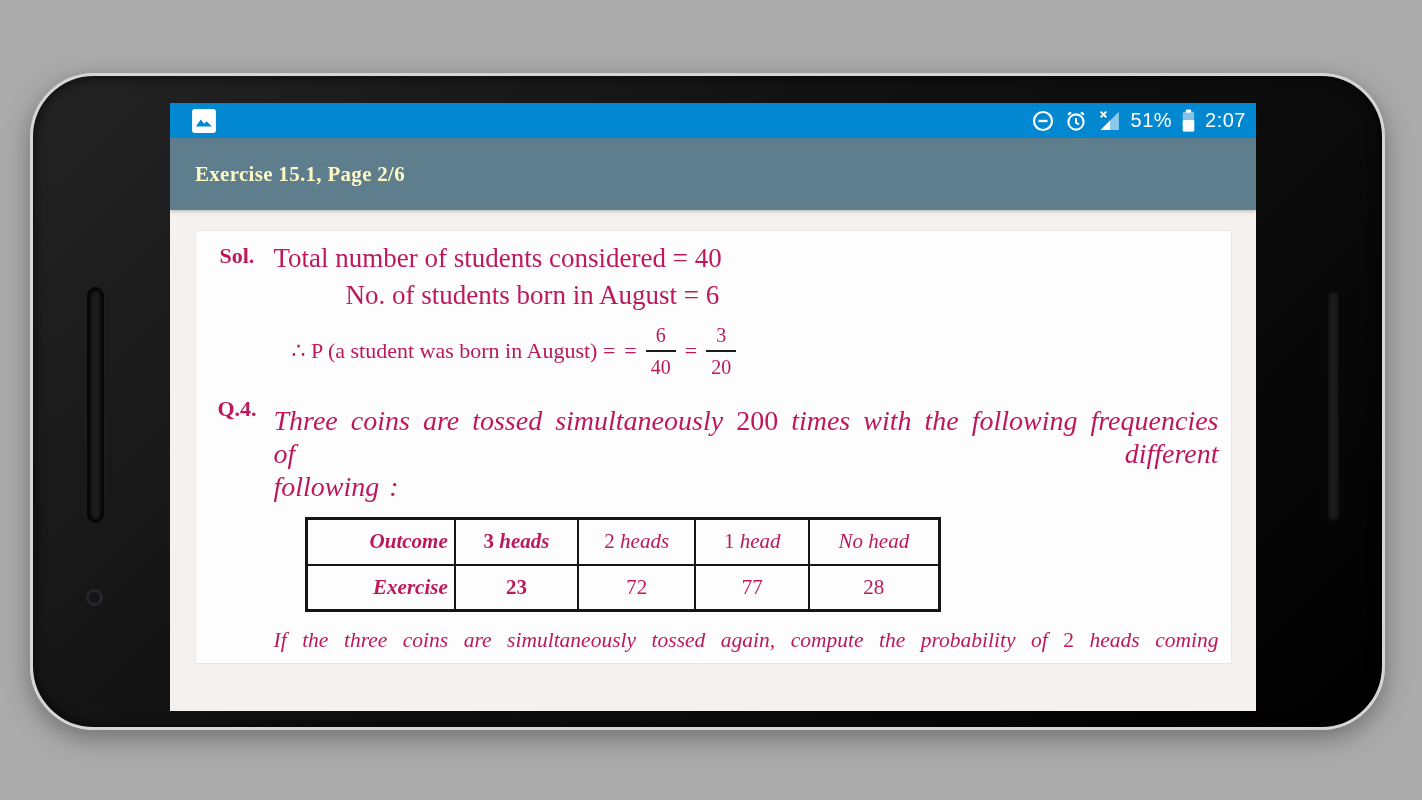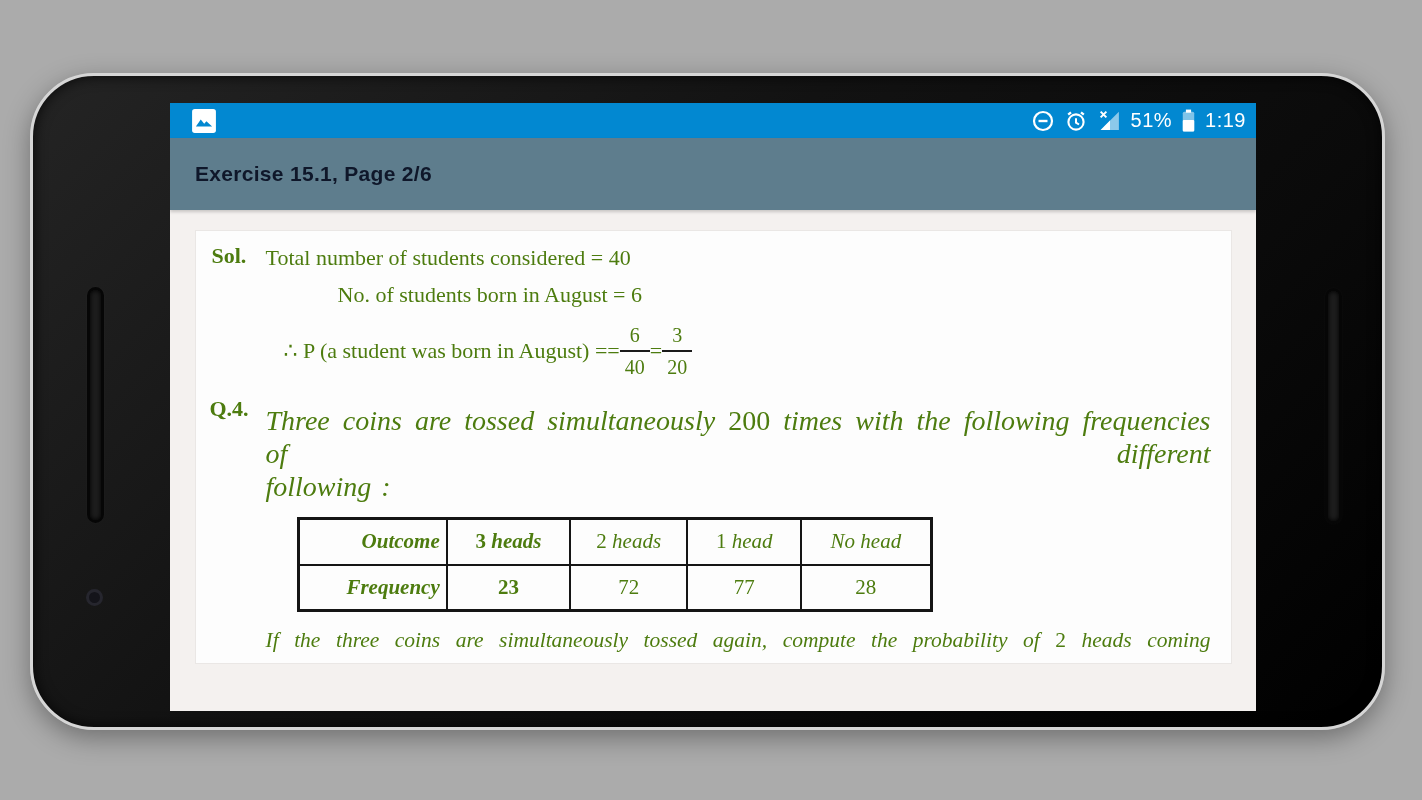--- a/index.html
+++ b/index.html
@@ -60,47 +60,47 @@
 
   
   .toolbar {
     height:72px; background:#5e7d8d;
     display:flex; align-items:center;
     padding-left:25px;
     box-shadow:0 2px 3px rgba(0,0,0,.18);
     position:relative; z-index:2;
   }
   .toolbar-title {
-    color:#0f172a; font-size:21px; font-weight:bold; letter-spacing:.3px;
+    color:#fef9c3; font-size:21px; font-weight:bold; letter-spacing:.3px;font-family:Liberation Serif, serif;
   }
 
   
   .content { height:501px; background:#f4f1ef; overflow:hidden; }
   .page {
     width:1035px; min-height:384px;
     margin:21px auto 0;
     background:#fdfdfd;
-    padding:12px 4px 8px;
+    padding:12px 12px 8px;
     box-shadow:0 0 0 1px rgba(0,0,0,.04);
     font-family:"Liberation Serif","DejaVu Serif",serif;
-    color:#4d7c0f;
+    color:#be185d;
   }
 
   .doc-row { display:flex; }
   .lbl { font-weight:bold; font-size:22px; white-space:nowrap; }
 
   .sol-row { margin-left:12px; }
   .sol-row .lbl { width:54px; }
-  .body-text { font-size:22px; line-height:30px; }
+  .body-text { font-size:27px; line-height:30px; }
   .sol-line2 { margin:7px 0 0 138px; }
 
   
   .eq-row {
     margin:13px 16px 0 84px;
-    display:flex; align-items:center; 
+    display:flex; align-items:center; gap:9px;
     font-size:22px;
   }
   .frac { display:inline-block; text-align:center; font-size:20px; line-height:24px; }
   .frac .top { display:block; padding:0 5px 3px; border-bottom:2px solid #1b1b1b; }
   .frac .bot { display:block; padding:3px 5px 0; }
 
   
   .q4-row { margin:17px 0 0 10px; }
   .q4-row .lbl { width:56px; }
   .q4-par {
@@ -171,21 +171,21 @@
           <path d="M3.5 21 L21 21 L21 3.5 Z" fill="#ffffff" opacity="0.55"></path>
           <path d="M3.5 21 L12.5 21 L12.5 12 Z" fill="#ffffff"></path>
           <path d="M3.5 3.5 L9 9 M9 3.5 L3.5 9" stroke="#ffffff" stroke-width="1.9"></path>
         </svg>
         <span class="status-text">51%</span>
         <svg class="sicon" width="15" height="25" viewBox="0 0 14 24">
           <rect x="4.5" y="1.5" width="5" height="3" fill="#fff"></rect>
           <rect x="1.5" y="3.5" width="11" height="19" rx="1.5" fill="#fff" opacity="0.5"></rect>
           <rect x="1.5" y="11.5" width="11" height="11" rx="1" fill="#fff"></rect>
         </svg>
-        <span class="status-text">1:19</span>
+        <span class="status-text">2:07</span>
       </div>
     </div>
 
     <div class="toolbar">
       <span class="toolbar-title">Exercise 15.1, Page 2/6</span>
     </div>
 
     <div class="content">
       <div class="page">
 
@@ -237,21 +237,21 @@
               <td class="c3">
                 <span class="upright">1</span>
                 <span class="ital">head</span>
               </td>
               <td class="c4">
                 <span class="ital">No</span>
                 <span class="ital">head</span>
               </td>
             </tr>
             <tr>
-              <td class="c0 bi">Frequency</td>
+              <td class="c0 bi">Exercise</td>
               <td class="c1">23</td>
               <td class="c2">72</td>
               <td class="c3">77</td>
               <td class="c4">28</td>
             </tr>
           </tbody>
         </table>
 
         <div class="closing">
           <span>If the three coins are simultaneously tossed again, compute the probability of</span>

